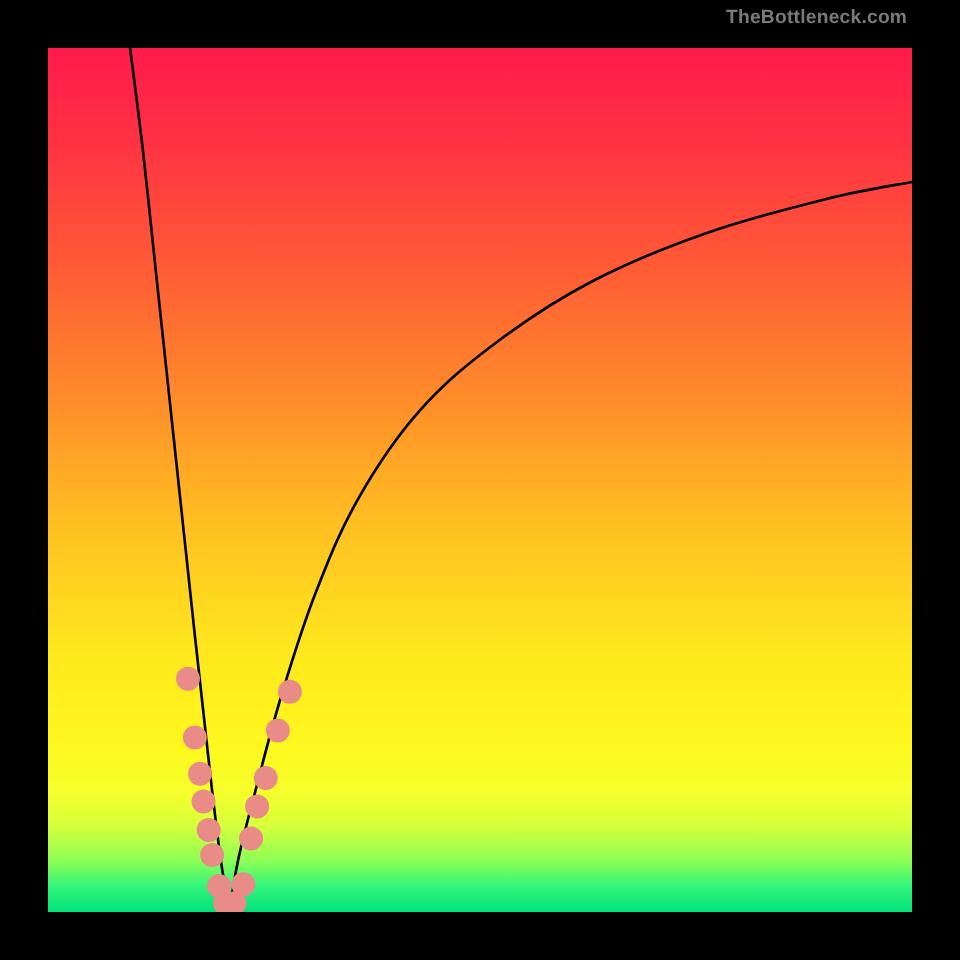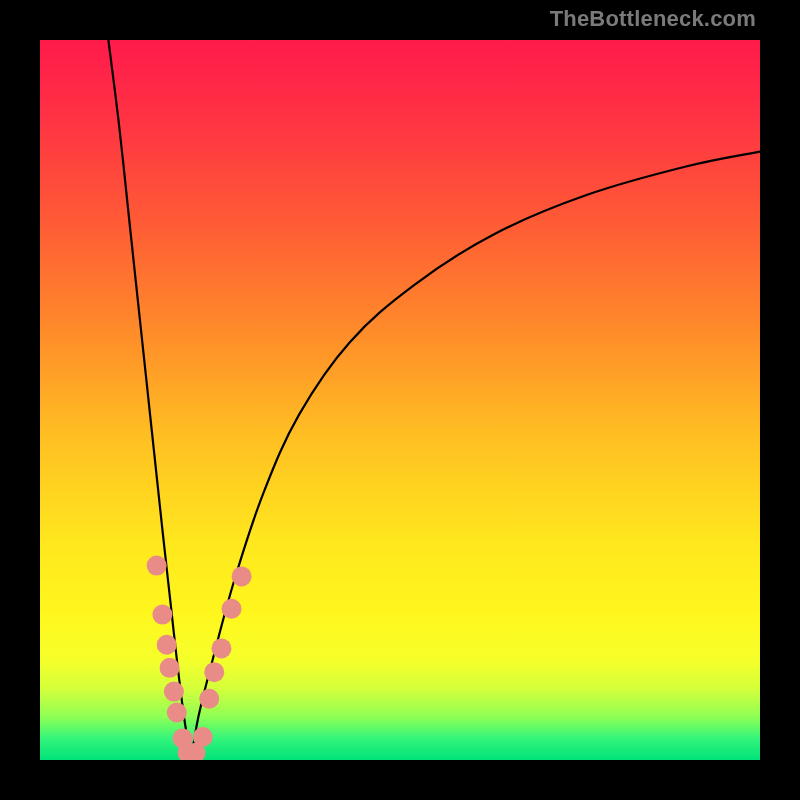--- a/index.html
+++ b/index.html
@@ -31,21 +31,21 @@
     left: 0;
     top: 0;
     width: 100%;
     height: 100%;
   }
   .watermark {
     position: absolute;
     top: 6px;
     right: 44px;
     font-family: Arial, Helvetica, sans-serif;
-    font-size: 22px;
+    font-size: 16px;
     font-weight: 600;
     color: #7a7a7a;
     letter-spacing: 0.2px;
   }
   svg.curves {
     position: absolute;
     left: 0;
     top: 0;
   }
 </style>

